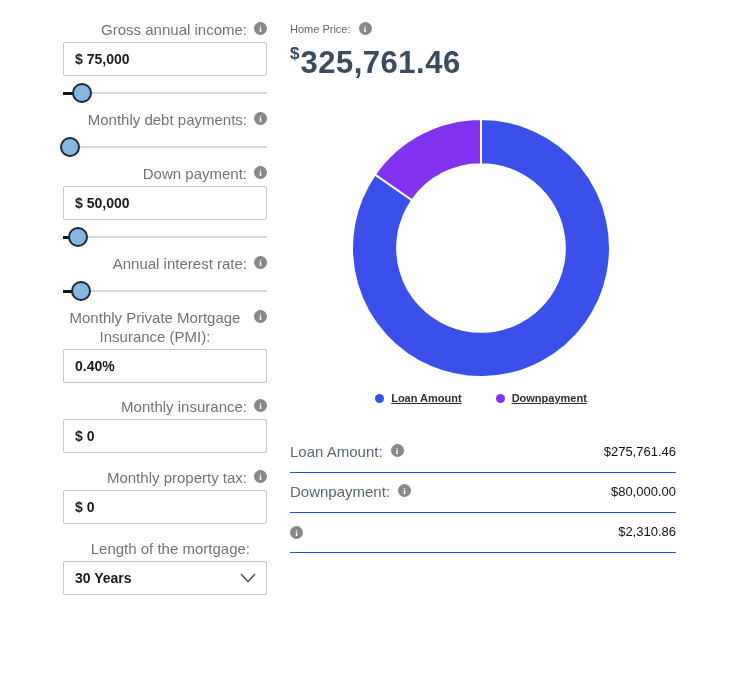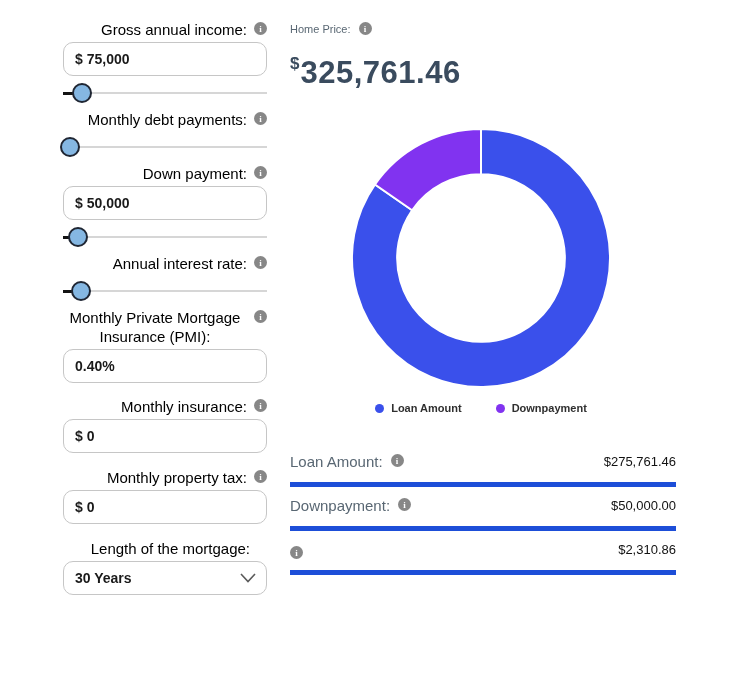--- a/index.html
+++ b/index.html
@@ -23,21 +23,21 @@
     display: flex;
     justify-content: flex-end;
     align-items: flex-start;
     gap: 7px;
     min-height: 19px;
     margin-bottom: 3px;
   }
   .label-row.no-icon { padding-right: 17px; }
   .field-label {
     font-size: 15px;
-    color: #000000;
+    color: #737373;
     text-align: center;
     line-height: 19px;
   }
   .info {
     flex: 0 0 auto;
     width: 13px;
     height: 13px;
     margin-top: 2px;
     border-radius: 50%;
     background: #878787;
@@ -47,21 +47,21 @@
     align-items: center;
     justify-content: center;
     cursor: pointer;
     user-select: none;
   }
   .field-input, .field-select {
     box-sizing: border-box;
     width: 100%;
     height: 34px;
     border: 1px solid #c6c6c6;
-    border-radius: 10px;
+    border-radius: 2px;
     background: #ffffff;
     font-family: "Liberation Sans", sans-serif;
     font-size: 14px;
     font-weight: 700;
     color: #1a1a1a;
     padding: 0 0 0 11px;
     outline: none;
   }
   .field-select {
     appearance: none;
@@ -124,21 +124,21 @@
     display: flex;
     align-items: flex-start;
     gap: 8px;
   }
   .hp-label {
     font-size: 11px;
     color: #596773;
     line-height: 19px;
   }
   .price-row {
-    margin-top: 15px;
+    margin-top: 5px;
     color: #3a4b5e;
     white-space: nowrap;
   }
   .price-currency {
     font-size: 17px;
     font-weight: 700;
     vertical-align: 14px;
     margin-right: 1px;
   }
   .price-number {
@@ -165,28 +165,29 @@
   .legend-dot {
     width: 9px;
     height: 9px;
     border-radius: 50%;
     background: #888888;
   }
   .legend-label {
     font-size: 11px;
     font-weight: 700;
     color: #2f2f2f;
+    text-decoration: underline;
   }
   .summary { margin-top: 29px; }
   .summary-row {
     display: flex;
     justify-content: space-between;
-    align-items: flex-end;
+    align-items: center;
     padding: 9px 0 11px;
-    border-bottom: 5px solid #1d4ed8;
+    border-bottom: 1px solid #1d4ed8;
   }
   .summary-label-wrap {
     display: flex;
     align-items: flex-start;
     gap: 8px;
   }
   .summary-label {
     font-size: 15px;
     color: #596773;
     line-height: 19px;
@@ -328,21 +329,21 @@
         <span class="summary-label">Loan Amount:</span>
         <span class="info">i</span>
       </div>
       <span class="summary-value">$275,761.46</span>
     </div>
     <div class="summary-row">
       <div class="summary-label-wrap">
         <span class="summary-label">Downpayment:</span>
         <span class="info">i</span>
       </div>
-      <span class="summary-value">$50,000.00</span>
+      <span class="summary-value">$80,000.00</span>
     </div>
     <div class="summary-row">
       <div class="summary-label-wrap">
         <span class="info">i</span>
       </div>
       <span class="summary-value">$2,310.86</span>
     </div>
   </div>
 
 </div>

